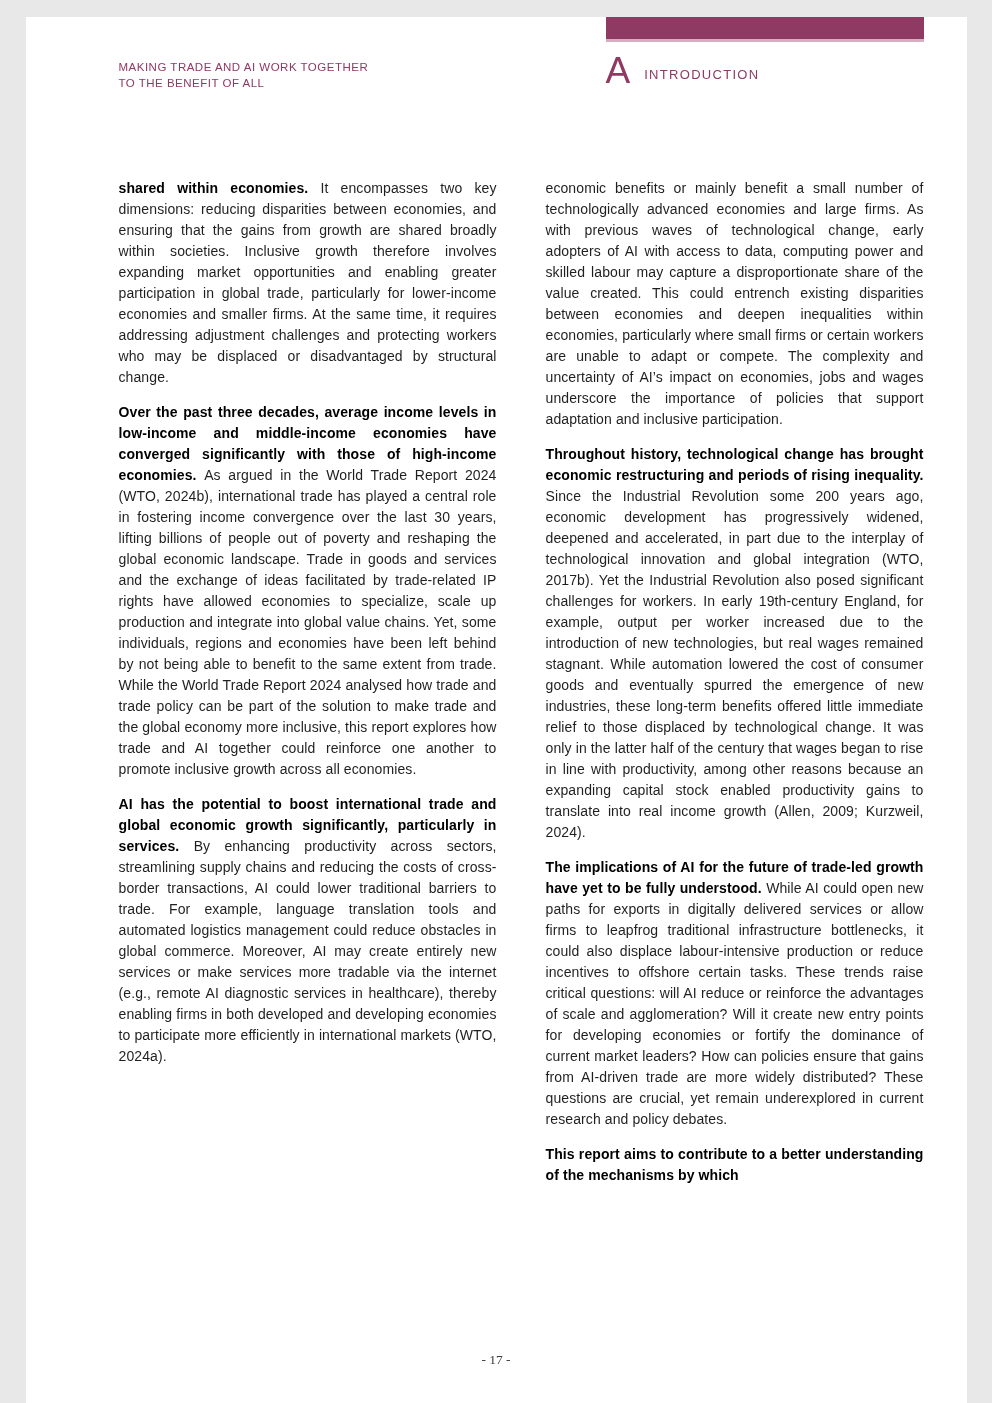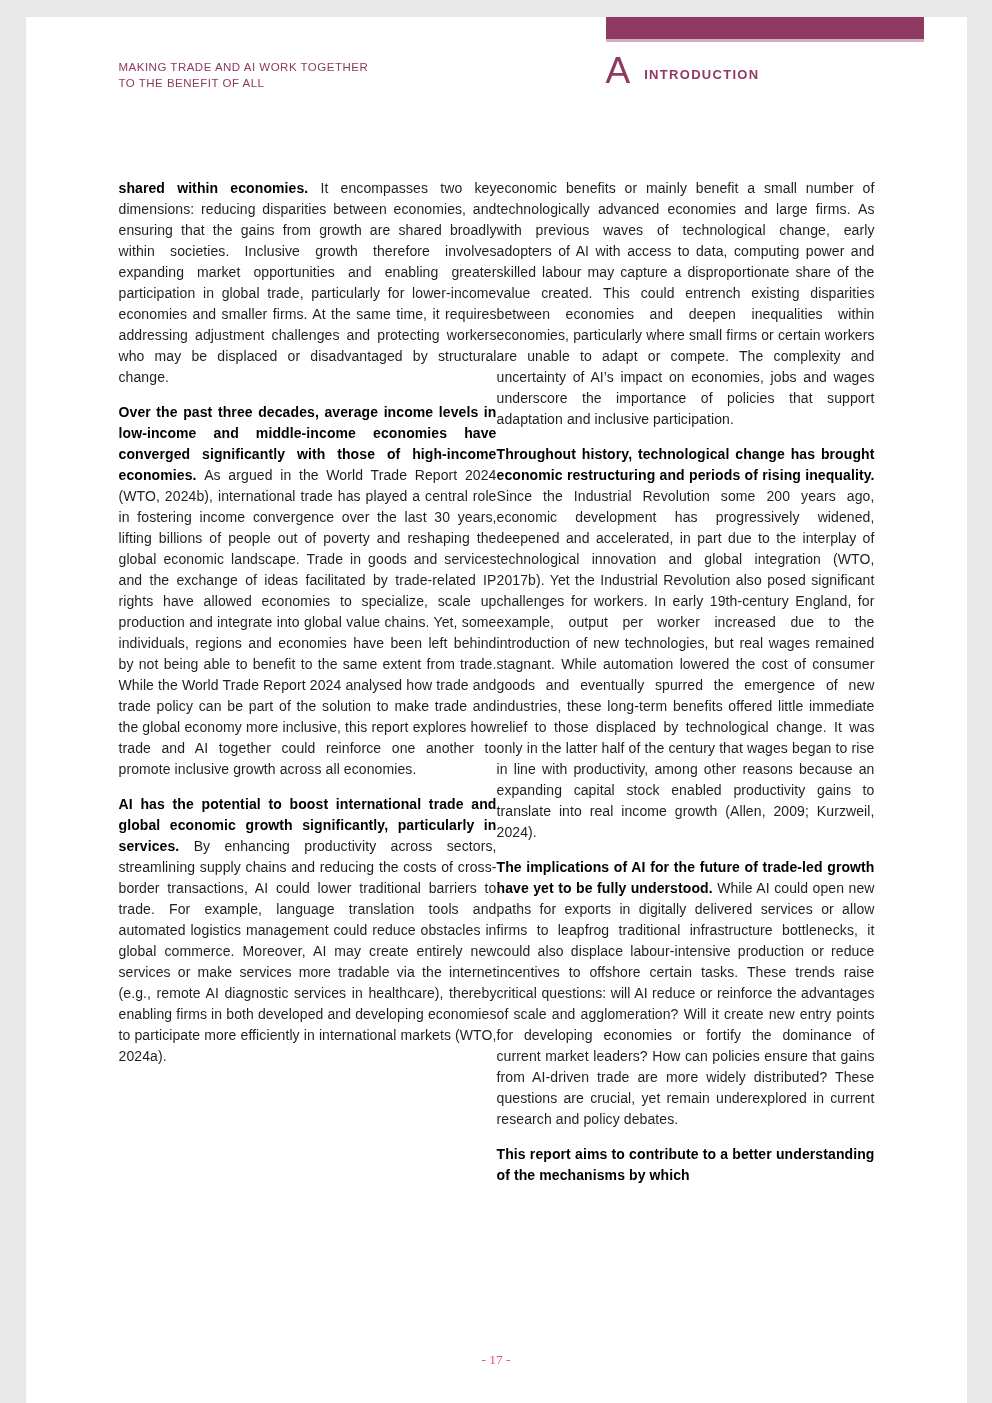--- a/index.html
+++ b/index.html
@@ -20,44 +20,44 @@
   .running-title{
     position:absolute;left:93px;top:42px;
     font-size:11.5px;line-height:16px;letter-spacing:.5px;
   }
   
   .section-head{
     position:absolute;left:580px;top:38px;
     display:flex;align-items:flex-end;
   }
   .section-letter{font-size:37px;line-height:32px;font-weight:400;}
-  .section-title{font-size:13px;letter-spacing:1.3px;margin-left:14px;margin-bottom:5px;font-weight:bold;}
+  .section-title{font-size:13px;letter-spacing:1.3px;margin-left:14px;margin-bottom:5px;}
   
   .content{
     position:absolute;left:93px;top:161px;width:805px;
-    display:flex;
+    display:flex;gap:49px;
   }
   .col{width:378px;}
   .para{
     margin:0 0 14px 0;
     font-size:14px;line-height:21px;
     text-align:justify;
     color:#1f1f1f;
     letter-spacing:.1px;
   }
   .para:last-child{margin-bottom:0;}
   .seg-bold{font-weight:bold;color:#000;}
   .seg-italic{}
   .seg-normal{}
   
   .page-number{
     position:absolute;left:0;right:0;top:1335px;
     text-align:center;
     font-family:"Liberation Serif","DejaVu Serif",serif;
-    font-size:13.5px;color:#ec4899;
+    font-size:13.5px;color:#404040;
   }
   .footer-bar{
     position:absolute;left:90px;right:0;bottom:0;height:7px;
   }
 </style>
 </head>
 <body>
 
 <div class="page">
 

